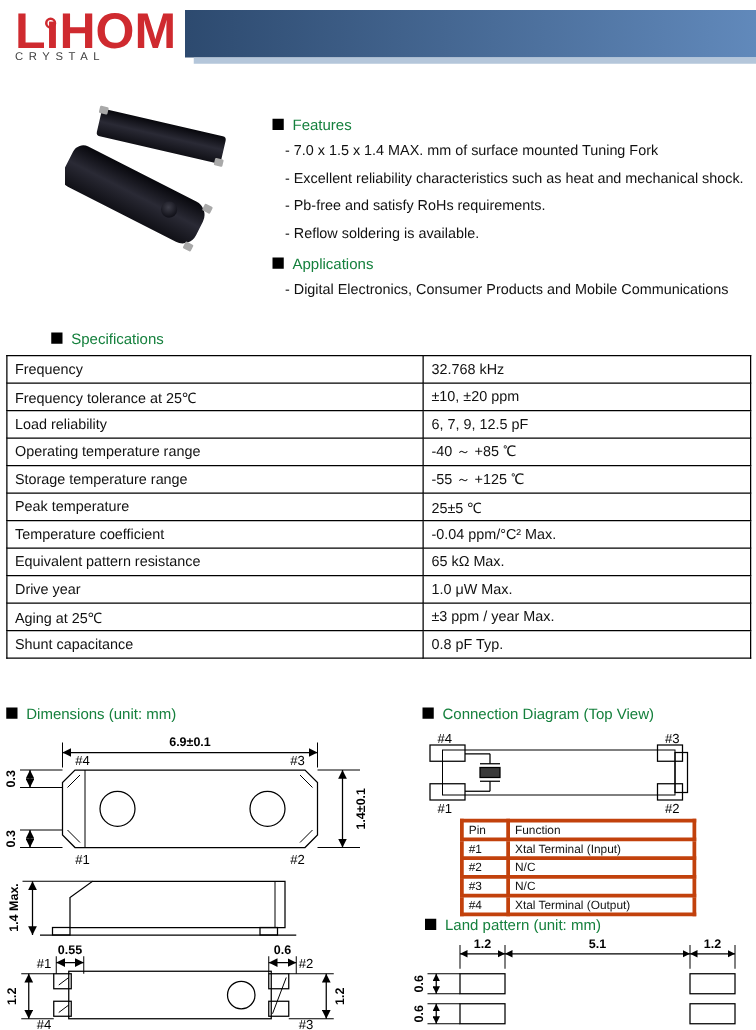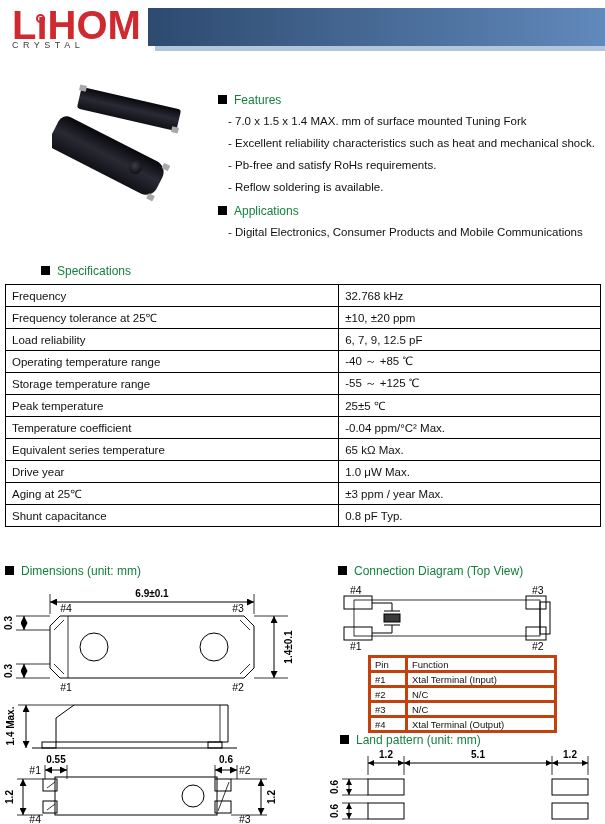--- a/index.html
+++ b/index.html
@@ -111,21 +111,21 @@
         </tr>
     <tr>
           <td>Peak temperature</td>
           <td class="val">25±5 ℃</td>
         </tr>
     <tr>
           <td>Temperature coefficient</td>
           <td class="val">-0.04 ppm/°C² Max.</td>
         </tr>
     <tr>
-          <td>Equivalent series temperature</td>
+          <td>Equivalent pattern resistance</td>
           <td class="val">65 kΩ Max.</td>
         </tr>
     <tr>
           <td>Drive year</td>
           <td class="val">1.0 μW Max.</td>
         </tr>
     <tr>
           <td>Aging at 25℃</td>
           <td class="val">±3 ppm / year Max.</td>
         </tr>

